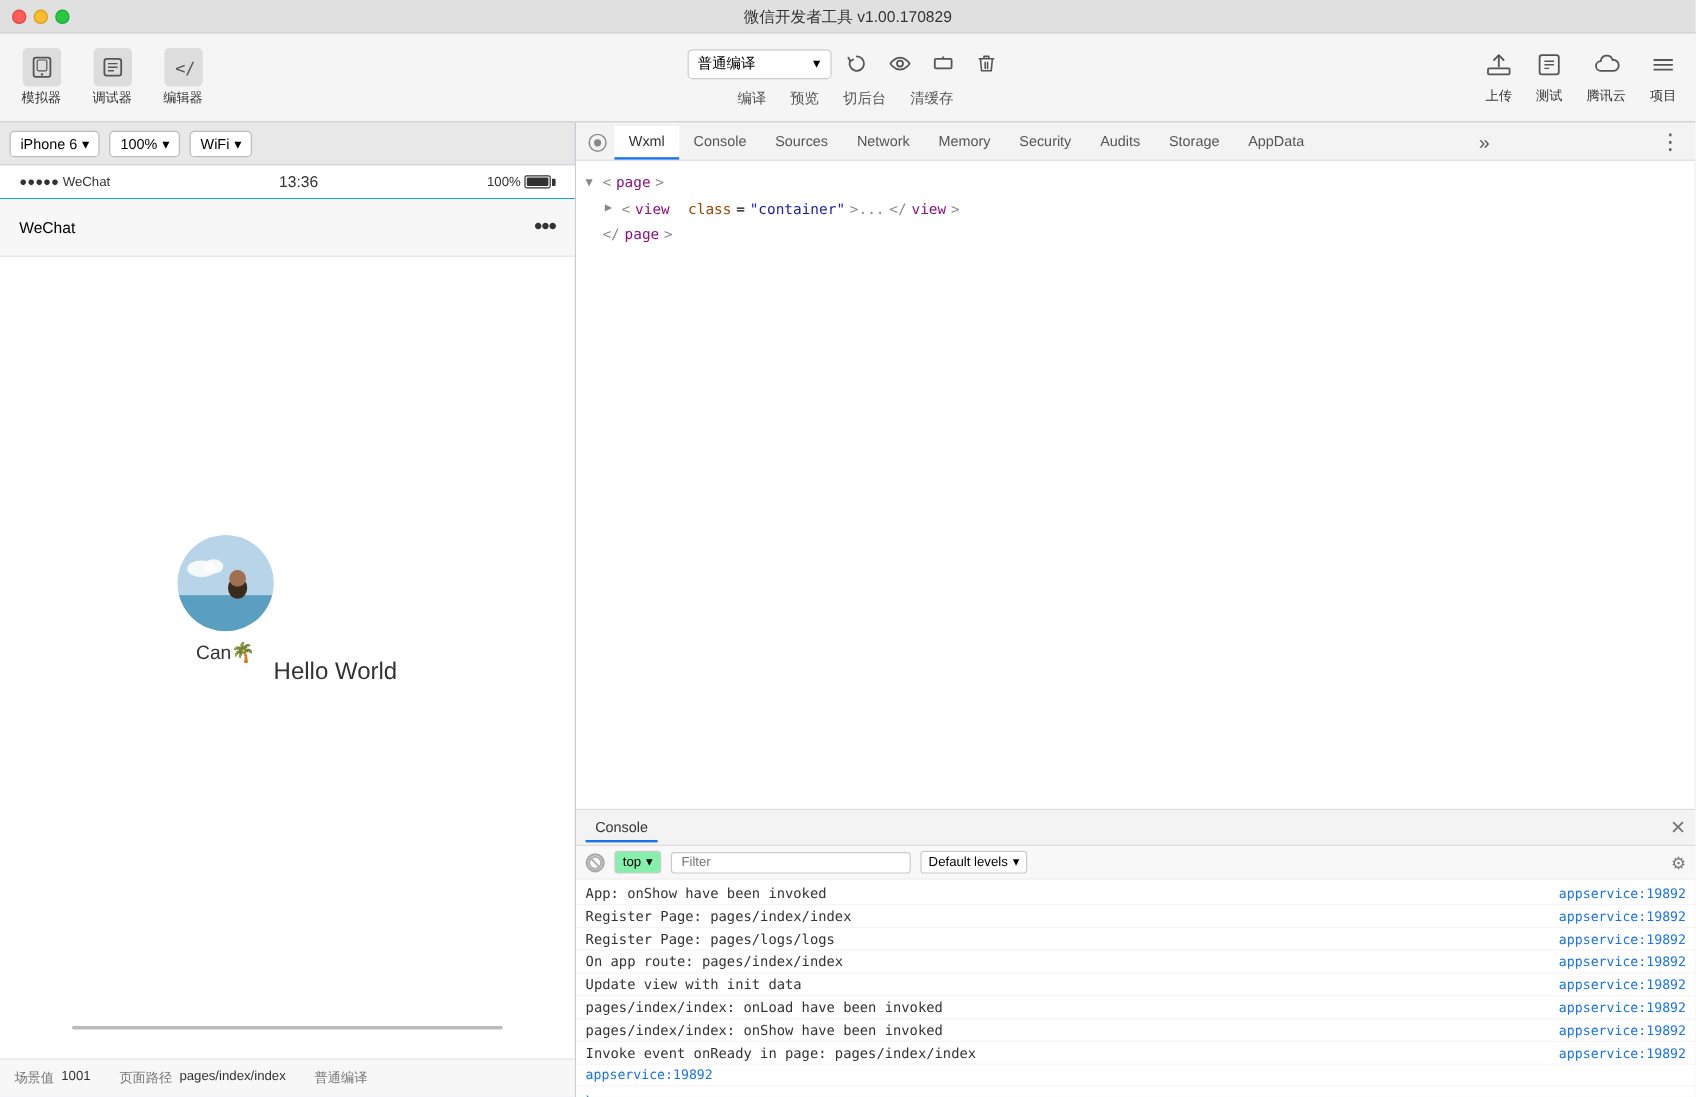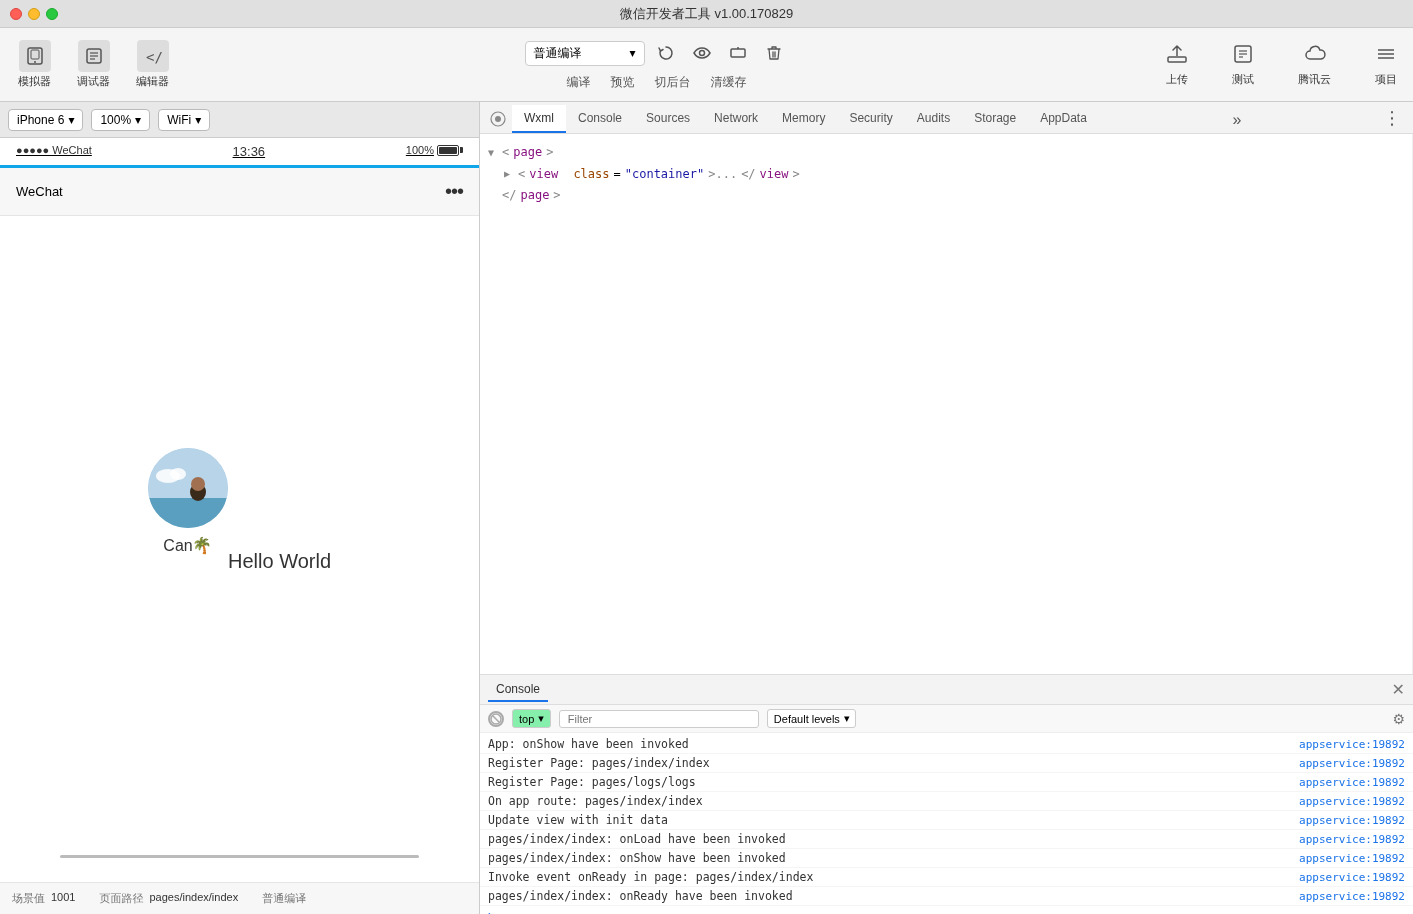--- a/index.html
+++ b/index.html
@@ -126,21 +126,20 @@
       gap: 8px;
       align-items: center;
     }
     .toolbar-right-btn {
       display: flex;
       flex-direction: column;
       align-items: center;
       gap: 2px;
       cursor: pointer;
       padding: 4px 6px;
-      margin-left: 24px;
     }
     .toolbar-right-btn .icon { font-size: 18px; color: #555; }
     .toolbar-right-btn .label { font-size: 11px; color: #333; }
 
     
     .main {
       display: flex;
       height: calc(914px - 28px - 74px);
     }
 
@@ -180,24 +179,23 @@
       justify-content: flex-start;
       background: white;
       margin: 0;
       position: relative;
     }
     .phone-status-bar {
       width: 100%;
       background: white;
       padding: 6px 16px;
       display: flex;
-      align-items: flex-start;
+      align-items: center;
       justify-content: space-between;
-      border-bottom: 3px solid #0ea5e9;
-      text-decoration: underline;
+      border-bottom: 1px solid #0ea5e9;
     }
     .status-left { font-size: 11px; color: #333; }
     .status-center { font-size: 13px; color: #333; font-weight: 500; }
     .status-right { font-size: 11px; color: #333; display: flex; align-items: center; gap: 3px; }
     .wechat-header {
       width: 100%;
       background: #f7f7f7;
       padding: 12px 16px;
       display: flex;
       align-items: center;
@@ -862,21 +860,20 @@
         </div>
         <div class="console-row">
           <span class="console-message">pages/index/index: onShow have been invoked</span>
           <span class="console-source">appservice:19892</span>
         </div>
         <div class="console-row">
           <span class="console-message">Invoke event onReady in page: pages/index/index</span>
           <span class="console-source">appservice:19892</span>
         </div>
         <div class="console-row">
-          <span class="console-message">pages/index/index: onReady have been invoked</span>
           <span class="console-source">appservice:19892</span>
         </div>
 
         <div class="console-caret">›</div>
       </div>
     </div>
 
   </div>
 </div>
 

